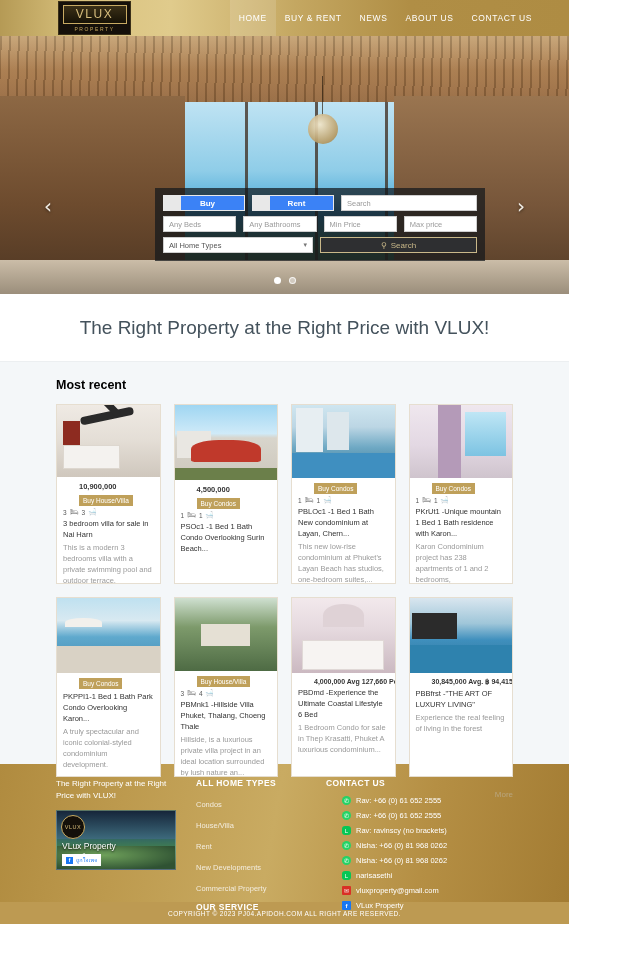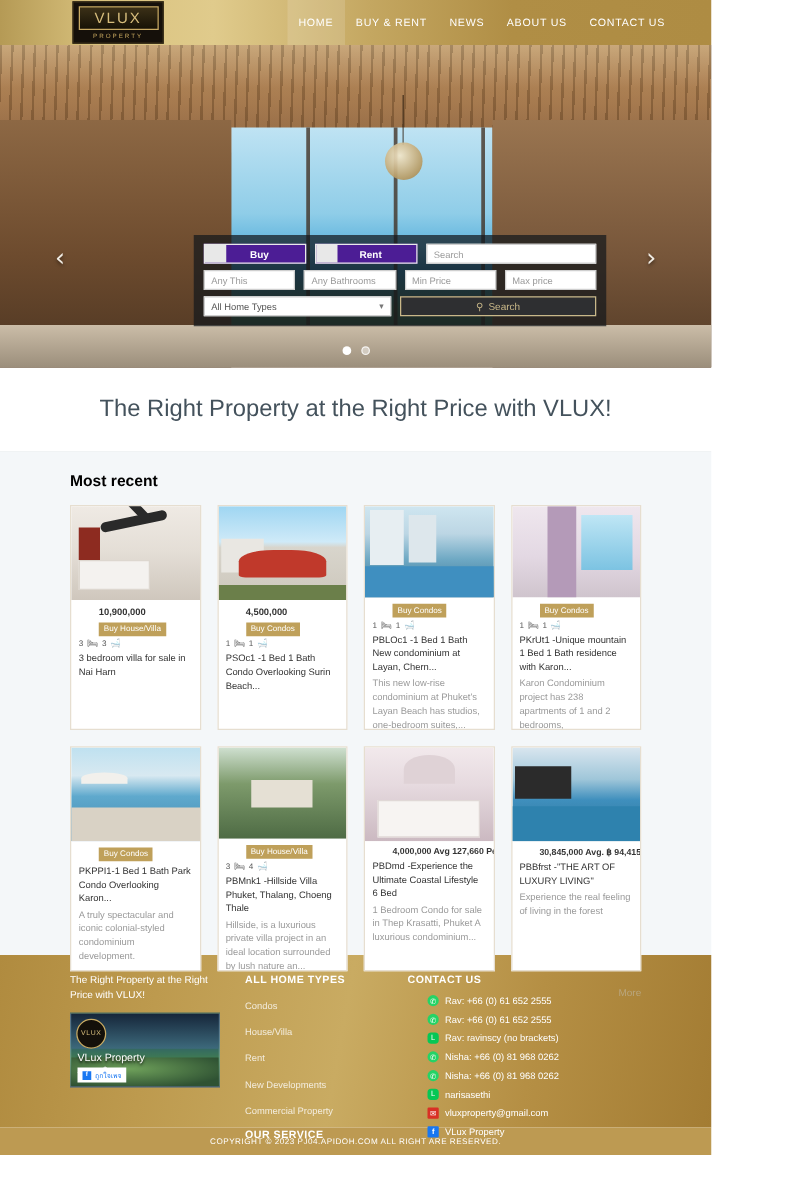--- a/index.html
+++ b/index.html
@@ -115,21 +115,21 @@
   .search-panel {
     position: absolute; left: 155px; top: 188px; width: 330px;
     background: rgba(20,24,28,.72);
     padding: 7px 8px 8px 8px;
     display: flex; flex-direction: column; gap: 5px;
     z-index: 3;
   }
   .sp-row { display: flex; gap: 7px; }
   .tab {
     flex: 0 0 82px; height: 16px;
-    background: #4c1d95; border: 1px solid #e9e9e9;
+    background: #3b82f6; border: 1px solid #e9e9e9;
     display: flex; align-items: center;
     color: #fff; font-size: 8px; font-weight: bold;
     position: relative;
   }
   .tab .knob { width: 17px; height: 14px; background: #e8e8e8; }
   .tab span.lbl { flex: 1; text-align: center; padding-right: 10px; }
   .fld {
     height: 16px; background: #fff; border: 1px solid #cfcfcf;
     font-size: 7.5px; color: #9a9a9a; display: flex; align-items: center;
     padding: 0 5px;
@@ -316,21 +316,21 @@
         <span class="knob"></span>
         <span class="lbl">Buy</span>
       </div>
       <div class="tab">
         <span class="knob"></span>
         <span class="lbl">Rent</span>
       </div>
       <div class="fld search-big">Search</div>
     </div>
     <div class="sp-row">
-      <div class="fld q">Any This</div>
+      <div class="fld q">Any Beds</div>
       <div class="fld q">Any Bathrooms</div>
       <div class="fld q">Min Price</div>
       <div class="fld q">Max price</div>
     </div>
     <div class="sp-row">
       <div class="fld select">
         <span>All Home Types</span>
         <span class="chev">▾</span>
       </div>
       <div class="btn-search">
@@ -359,20 +359,21 @@
               <span class="price">10,900,000</span>
               <span class="badge">Buy House/Villa</span>
             </div>
             <div class="meta">
               <span>3</span>
               <span class="ic">🛏</span>
               <span>3</span>
               <span class="ic">🛁</span>
             </div>
             <div class="card-title">3 bedroom villa for sale in Nai Harn</div>
+            <div class="card-desc">This is a modern 3 bedrooms villa with a private swimming pool and outdoor terrace.</div>
           </div>
         </div>
         <div class="card">
           <div class="card-img">
             <div class="art a2">
               <div class="bldg"></div>
               <div class="roof"></div>
               <div class="grass"></div>
             </div>
           </div>

